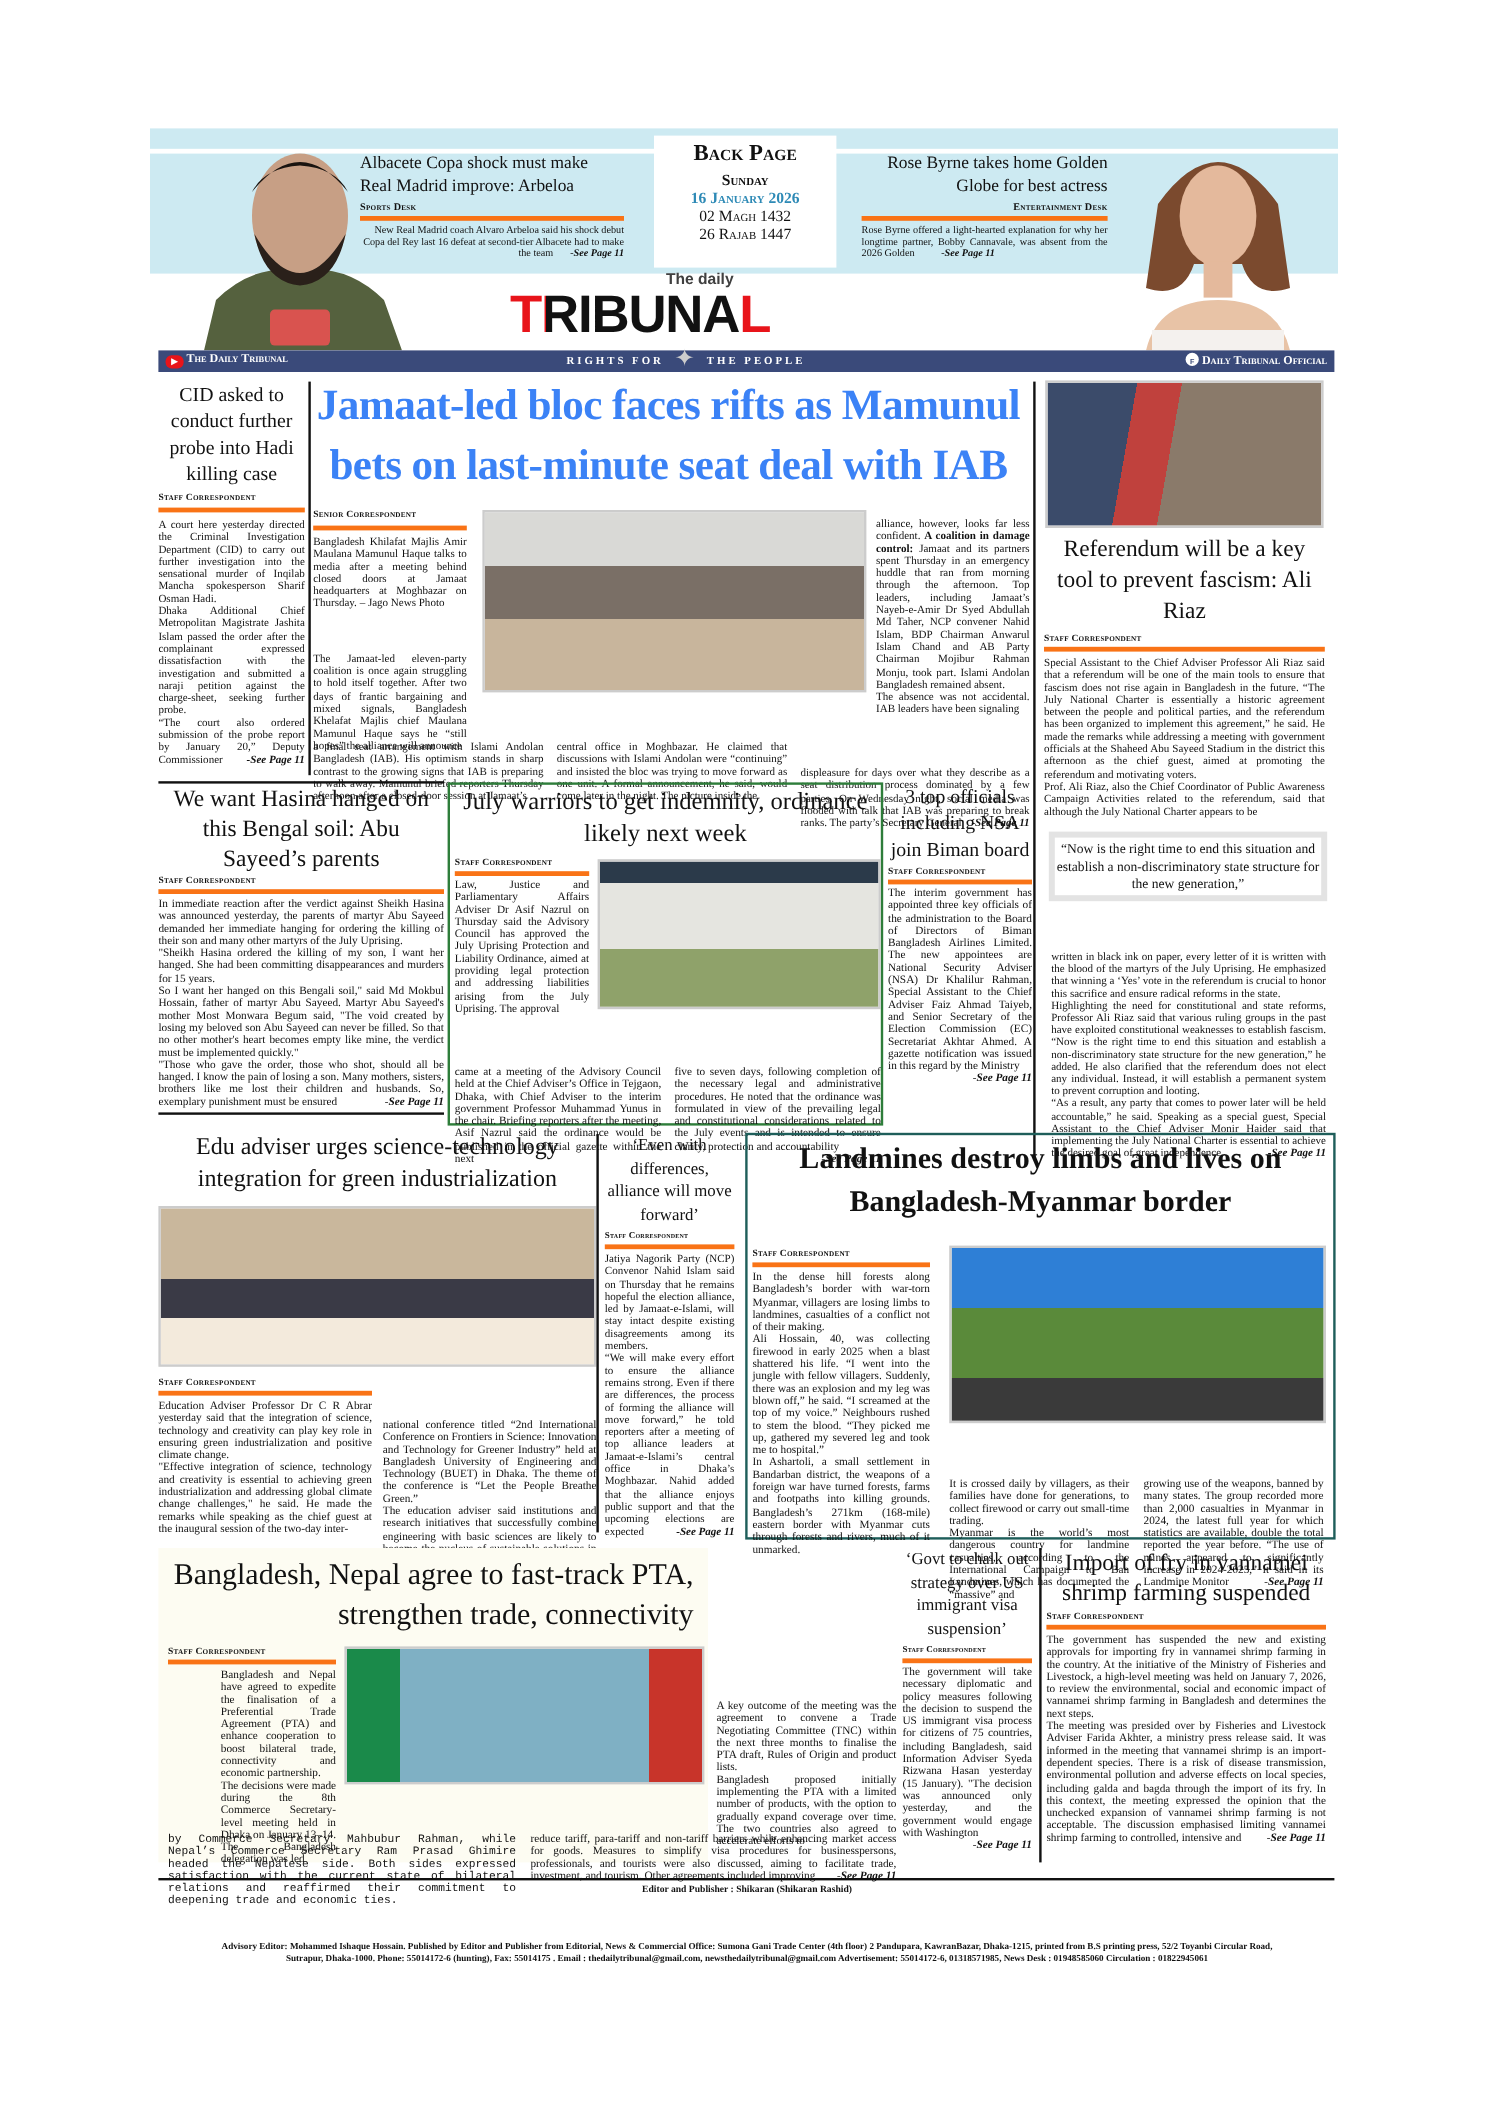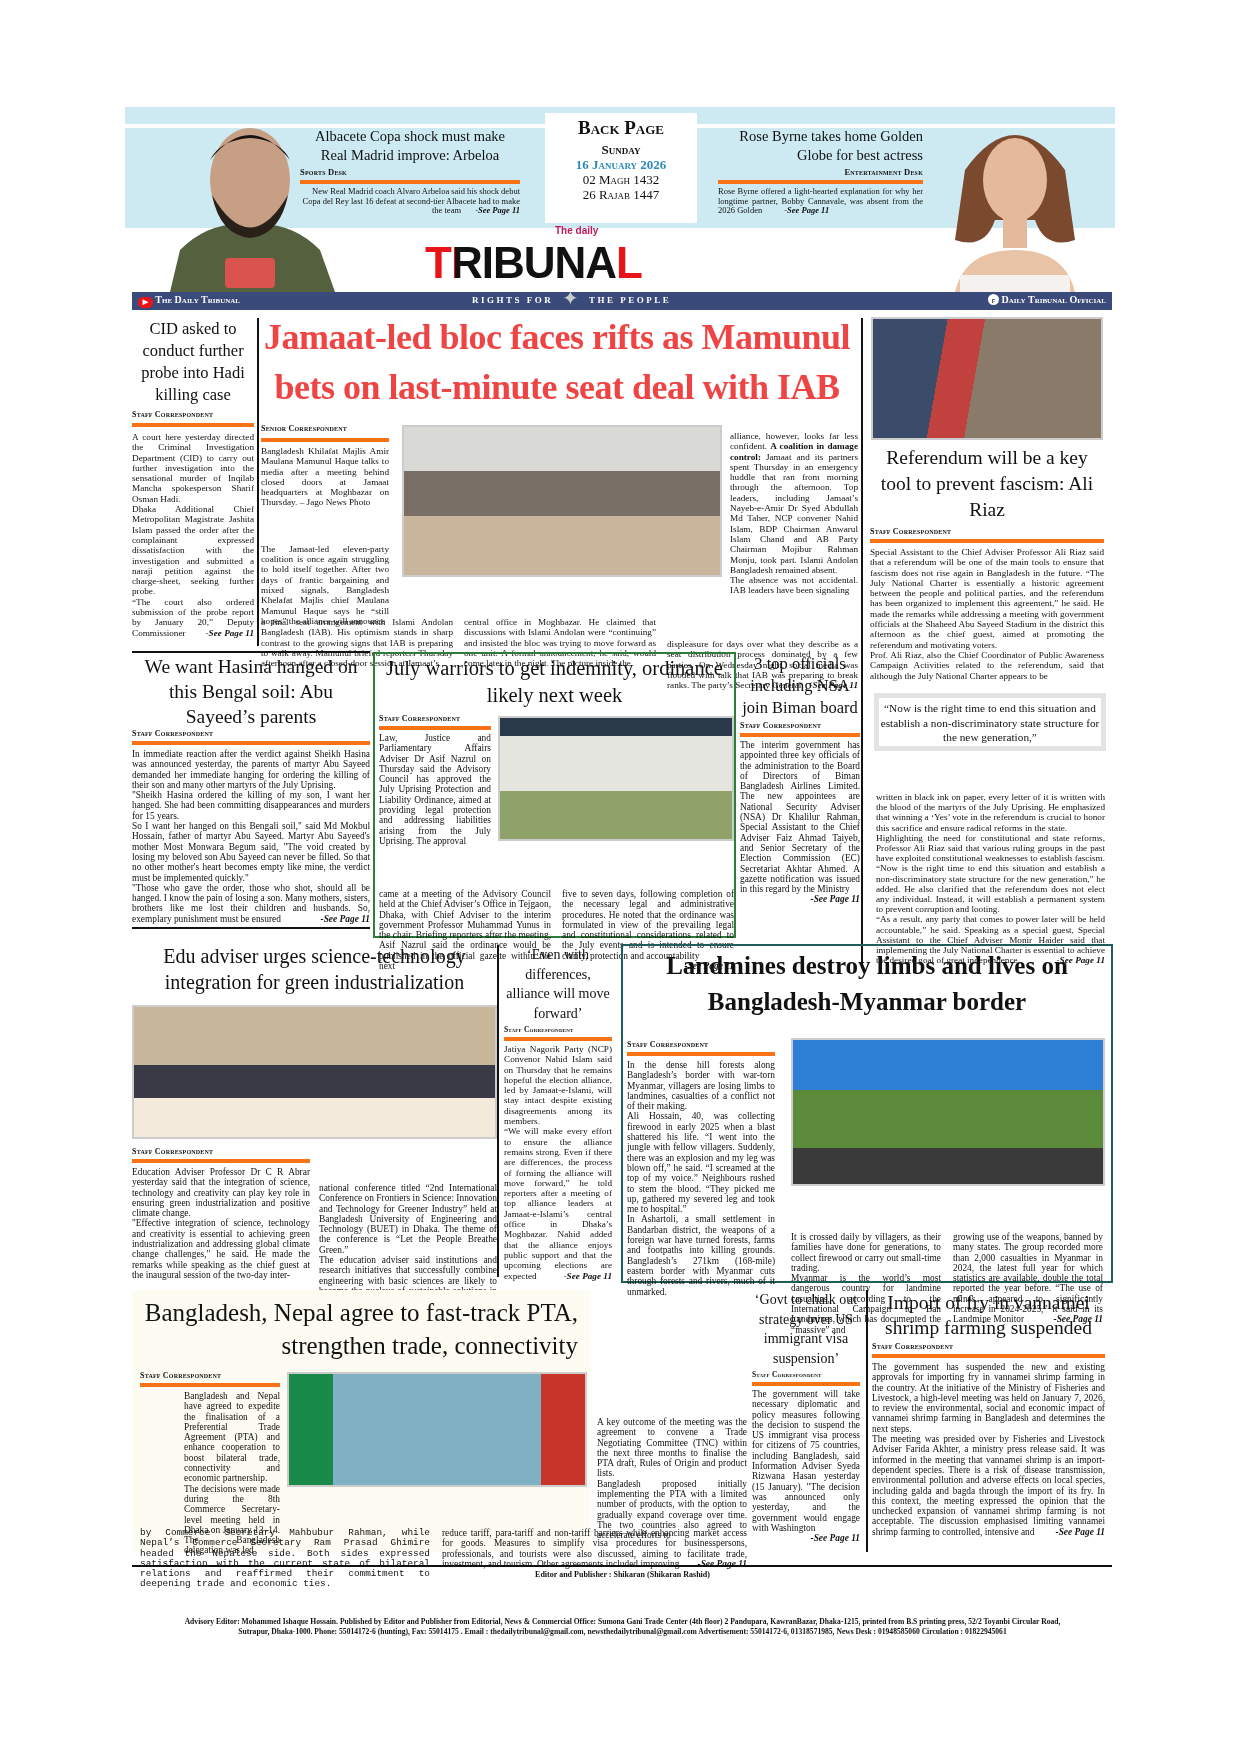--- a/index.html
+++ b/index.html
@@ -31,21 +31,21 @@
   <svg width="200" height="182" viewBox="0 0 200 182">
     <path d="M20 182 L30 140 Q60 110 100 115 Q140 110 170 140 L185 182 Z" fill="#55613e"></path>
     <ellipse cx="100" cy="70" rx="40" ry="52" fill="#c79f85"></ellipse>
     <path d="M60 50 Q100 0 140 50 Q130 30 100 28 Q70 30 60 50Z" fill="#1a1410"></path>
     <path d="M62 85 Q100 150 138 85 Q130 125 100 128 Q70 125 62 85Z" fill="#2a201a"></path>
     <rect x="75" y="148" width="50" height="30" rx="4" fill="#d9534f"></rect>
   </svg>
 </div>
 
 <div class="abs" style="left:300px;top:127px;width:220px;">
-  <div class="hl" style="font-size:14.5px;text-align:center;line-height:19px;">Albacete Copa shock must make Real Madrid improve: Arbeloa</div>
+  <div class="hl" style="font-size:14.5px;text-align:left;line-height:19px;">Albacete Copa shock must make Real Madrid improve: Arbeloa</div>
   <div class="sc rule" style="font-size:8.5px;padding-bottom:3px;margin-top:2px;">Sports Desk</div>
   <div class="body-text" style="font-size:8.5px;line-height:9.5px;text-align:right;margin-top:3px;">
     <span>New Real Madrid coach Alvaro Arbeloa said his shock debut Copa del Rey last 16 defeat at second-tier Albacete had to make the team</span> <span class="see" style="float:none;margin-left:12px;">-See Page 11</span>
   </div>
 </div>
 
 <div class="abs date-box">
   <div class="backpage">Back Page</div>
   <div class="dline" style="font-weight:bold;margin-top:3px;">Sunday</div>
   <div class="dline" style="color:#2e8ab6;font-weight:bold;">16 January 2026</div>
@@ -64,21 +64,21 @@
 <div class="abs" style="left:925px;top:110px;width:180px;height:182px;">
   <svg width="180" height="182" viewBox="0 0 180 182">
     <path d="M30 182 Q40 140 90 140 Q140 140 150 182Z" fill="#e8c3a6"></path>
     <rect x="35" y="165" width="110" height="17" fill="#f4f1ee"></rect>
     <path d="M40 60 Q90 -10 140 60 L150 130 Q120 140 110 110 L70 110 Q60 140 30 130Z" fill="#7b4a2e"></path>
     <ellipse cx="90" cy="70" rx="32" ry="42" fill="#e4b99c"></ellipse>
     <rect x="78" y="108" width="24" height="30" fill="#e4b99c"></rect>
   </svg>
 </div>
 
-<div class="abs logo-t" style="left:555px;top:225px;font-size:10px;color:#be185d;font-weight:bold;">The daily</div>
+<div class="abs logo-t" style="left:555px;top:225px;font-size:13px;color:#404040;font-weight:bold;">The daily</div>
 <div class="abs logo-t" style="left:425px;top:238px;font-size:44px;line-height:50px;letter-spacing:-1px;color:#111;">
   <span style="background:linear-gradient(90deg,#e8141a 0 14%,#111 14% 88%,#e8141a 88%);-webkit-background-clip:text;background-clip:text;color:transparent;">TRIBUNAL</span>
 </div>
 
 <div class="abs navbar">
   <div class="abs" style="left:6px;top:2px;font-size:10px;font-variant:small-caps;font-weight:bold;white-space:nowrap;">
     <span style="display:inline-block;width:15px;height:11px;background:#e8141a;border-radius:5px;color:#fff;font-size:7px;text-align:center;line-height:11px;vertical-align:-1px;">▶</span>
     <span>The Daily Tribunal</span>
   </div>
   <div class="abs" style="left:340px;top:3px;font-size:9px;letter-spacing:2.5px;font-weight:bold;">RIGHTS FOR</div>
@@ -92,21 +92,21 @@
 
 <div class="abs" style="left:132px;top:318px;width:122px;">
   <div class="hl" style="font-size:16.5px;line-height:22px;">CID asked to conduct further probe into Hadi killing case</div>
   <div class="sc rule" style="font-size:8px;margin-top:4px;padding-bottom:4px;">Staff Correspondent</div>
   <div class="body-text" style="font-size:9.2px;line-height:10.3px;margin-top:5px;white-space:pre-line;"><span>A court here yesterday directed the Criminal Investigation Department (CID) to carry out further investigation into the sensational murder of Inqilab Mancha spokesperson Sharif Osman Hadi.
 Dhaka Additional Chief Metropolitan Magistrate Jashita Islam passed the order after the complainant expressed dissatisfaction with the investigation and submitted a naraji petition against the charge-sheet, seeking further probe.
 “The court also ordered submission of the probe report by January 20,” Deputy Commissioner</span> <span class="see">-See Page 11</span></div>
 </div>
 <div class="abs" style="left:257px;top:318px;width:2px;height:328px;background:#111;"></div>
 
-<div class="abs hl" style="left:262px;top:312px;width:590px;font-size:36px;line-height:50px;color:#ef4444;font-weight:bold;letter-spacing:-0.5px;">Jamaat-led bloc faces rifts as Mamunul bets on last-minute seat deal with IAB</div>
+<div class="abs hl" style="left:262px;top:312px;width:590px;font-size:36px;line-height:50px;color:#3b82f6;font-weight:bold;letter-spacing:-0.5px;">Jamaat-led bloc faces rifts as Mamunul bets on last-minute seat deal with IAB</div>
 <div class="abs" style="left:257px;top:424px;width:602px;height:222px;">
   <div class="abs" style="left:4px;top:0;width:128px;">
     <div class="sc rule" style="font-size:8px;padding-bottom:5px;">Senior Correspondent</div>
     <div class="body-text" style="font-size:9.2px;line-height:10.3px;margin-top:4px;">Bangladesh Khilafat Majlis Amir Maulana Mamunul Haque talks to media after a meeting behind closed doors at Jamaat headquarters at Moghbazar on Thursday. – Jago News Photo</div>
     <div class="body-text" style="font-size:9.2px;line-height:10.3px;">The Jamaat-led eleven-party coalition is once again struggling to hold itself together. After two days of frantic bargaining and mixed signals, Bangladesh Khelafat Majlis chief Maulana Mamunul Haque says he “still hopes” the alliance will announce</div>
   </div>
   <div class="abs photo" style="left:145px;top:1px;width:320px;height:152px;background:linear-gradient(180deg,#d9d9d6 0 30%,#7a6f66 30% 60%,#c8b59c 60%);"></div>
   <div class="abs body-text" style="left:4px;top:157px;width:192px;font-size:9.2px;line-height:10.3px;">a final seat arrangement with Islami Andolan Bangladesh (IAB). His optimism stands in sharp contrast to the growing signs that IAB is preparing to walk away. Mamunul briefed reporters Thursday afternoon after a closed-door session at Jamaat’s</div>
   <div class="abs body-text" style="left:207px;top:157px;width:192px;font-size:9.2px;line-height:10.3px;">central office in Moghbazar. He claimed that discussions with Islami Andolan were “continuing” and insisted the bloc was trying to move forward as one unit. A formal announcement, he said, would come later in the night. The picture inside the</div>
   <div class="abs body-text" style="left:473px;top:-29px;width:128px;font-size:9.2px;line-height:10.3px;white-space:pre-line;"><span>alliance, however, looks far less confident.</span> <b>A coalition in damage control:</b> <span>Jamaat and its partners spent Thursday in an emergency huddle that ran from morning through the afternoon. Top leaders, including Jamaat’s Nayeb-e-Amir Dr Syed Abdullah Md Taher, NCP convener Nahid Islam, BDP Chairman Anwarul Islam Chand and AB Party Chairman Mojibur Rahman Monju, took part. Islami Andolan Bangladesh remained absent.

